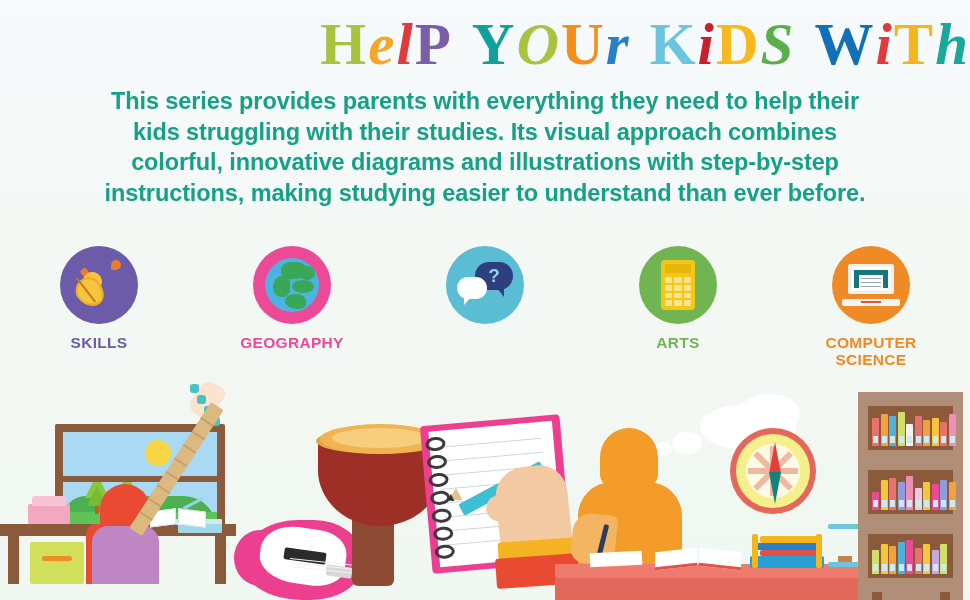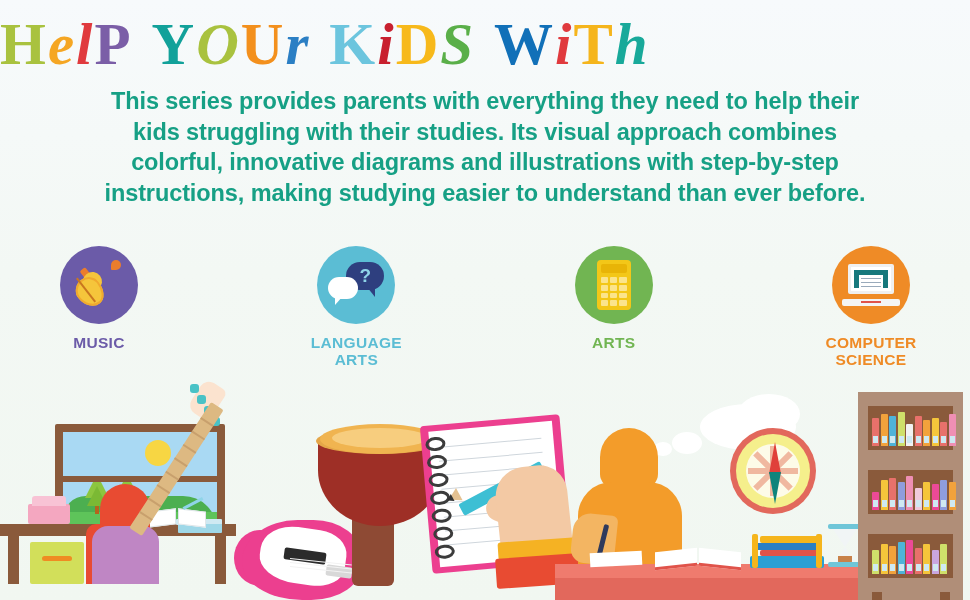--- a/index.html
+++ b/index.html
@@ -10,21 +10,21 @@
   }
   #banner{
     position:relative;width:970px;height:600px;
     background:linear-gradient(180deg,#f7fafc 0%,#f3f8f4 45%,#f1f7f1 100%);
     overflow:hidden;
   }
 
   
   #title{
     position:absolute;left:0;top:12px;width:970px;
-    text-align:left;white-space:nowrap;
+    text-align:right;white-space:nowrap;
     font-family:"Liberation Serif", serif;
     font-size:59px;line-height:64px;font-weight:700;
     letter-spacing:2px;
   }
   #title .ltr{display:inline-block;}
   #title .it{font-style:italic;}
   #title .sp{display:inline-block;width:19px;}
 
   
   #lede{
@@ -267,33 +267,44 @@
     <div class="subject">
       <div class="disc" style="background: rgb(107, 91, 168);">
         <div class="violin">
           <div class="neck"></div>
             <div class="scroll"></div>
           <div class="upper"></div>
             <div class="body"></div>
             <div class="strings"></div>
         </div>
       </div>
-      <div class="subject-label" style="color: rgb(107, 91, 168);">MUSIC</div>
-    </div>
-
+      <div class="subject-label" style="color: rgb(107, 91, 168);">SKILLS</div>
+    </div>
+
+    <div class="subject">
+      <div class="disc" style="background: rgb(236, 74, 151);">
+        <div class="globe">
+          <i class="g1"></i>
+            <i class="g2"></i>
+            <i class="g3"></i>
+            <i class="g4"></i>
+            <i class="g5"></i>
+        </div>
+      </div>
+      <div class="subject-label" style="color: rgb(236, 74, 151);">GEOGRAPHY</div>
+    </div>
 
 
     <div class="subject">
       <div class="disc" style="background: rgb(91, 189, 212);">
         <div class="bubbles">
           <div class="bub-b">?</div>
           <div class="bub-w"></div>
         </div>
       </div>
-      <div class="subject-label" style="color: rgb(91, 189, 212);">LANGUAGE<br>ARTS</div>
     </div>
 
     <div class="subject">
       <div class="disc" style="background: rgb(113, 181, 82);">
         <div class="calc">
           <div class="screen"></div>
           <div class="keys">
               <b></b>
               <b></b>
               <b></b>

